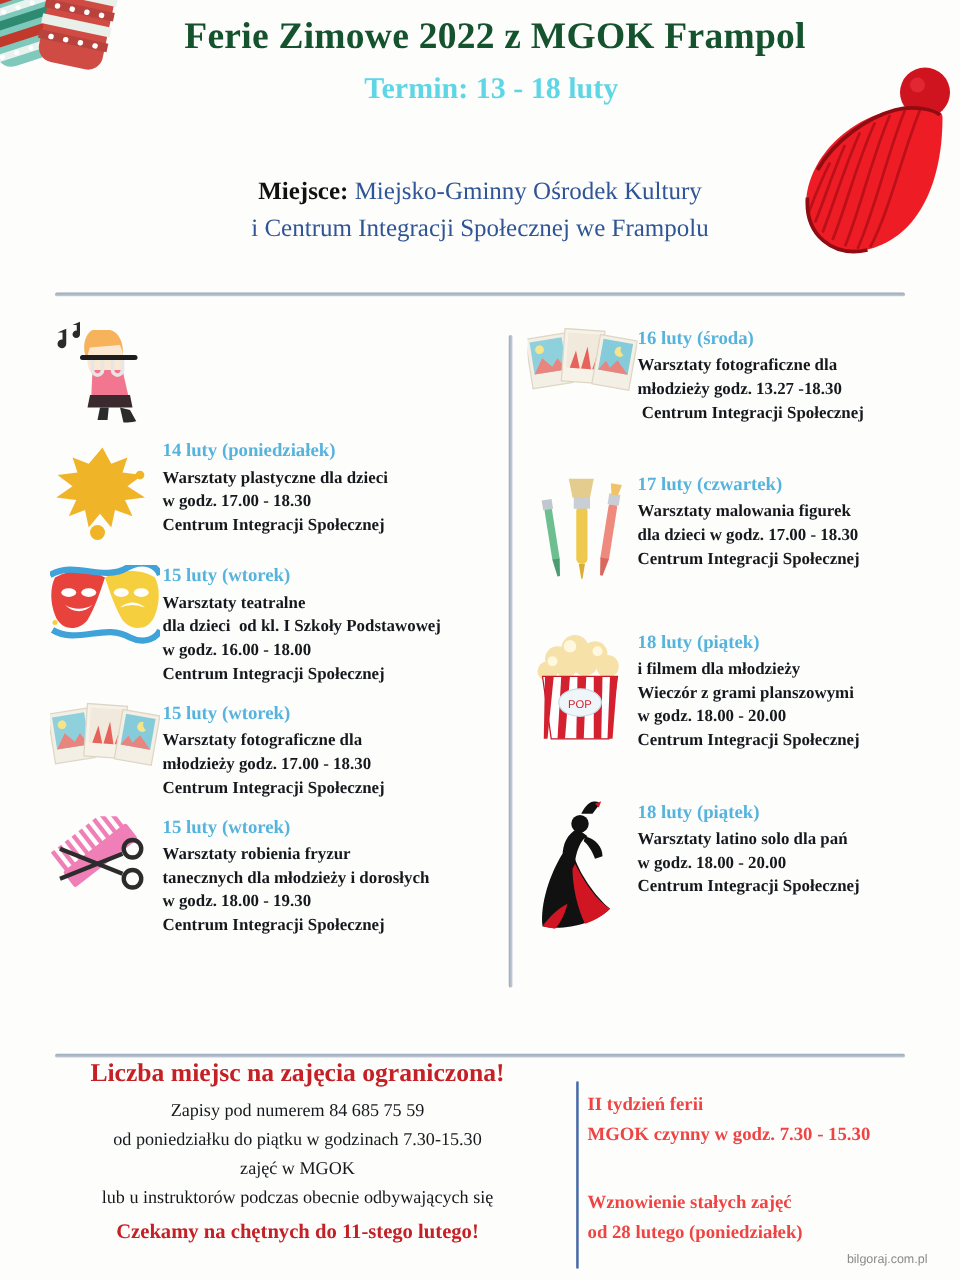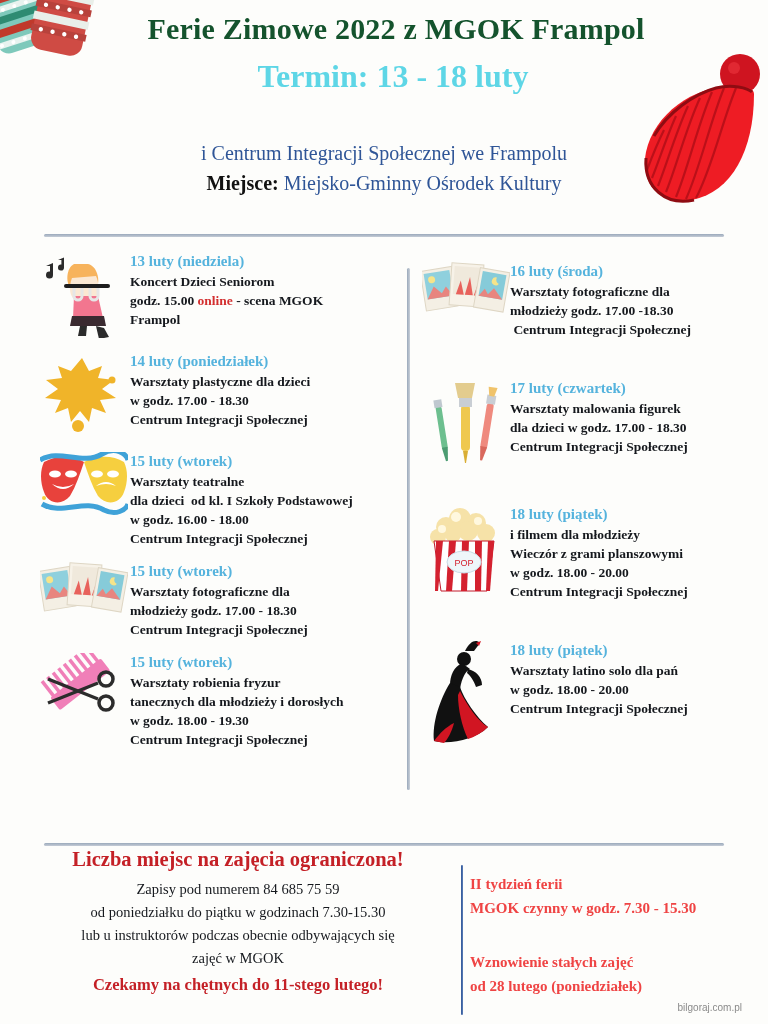--- a/index.html
+++ b/index.html
@@ -24,21 +24,21 @@
     font-weight:bold;
     font-size:30px;
     letter-spacing:.2px;
     padding-left:24px;
   }
   .subtitle{
     position:absolute;left:0;right:0;top:58px;
     text-align:center;
     color:#5ed6e6;
     font-weight:bold;
-    font-size:32px;
+    font-size:24px;
     padding-left:18px;
   }
   .venue{
     position:absolute;left:90px;right:90px;top:138px;
     text-align:center;
     color:#2f5597;
     font-size:20px;
     line-height:30px;
   }
   .venue b{color:#111;font-weight:bold;}
@@ -161,22 +161,22 @@
       <path d="M28 88 C20 104 14 120 11 128"></path>
     </g>
     <path d="M116 50 C112 46 96 42 80 46 C58 52 32 70 18 94" stroke="#8f0c12" stroke-width="3" fill="none"></path>
     <path d="M58 158 C30 164 8 146 10 116" stroke="#8f0c12" stroke-width="3" fill="none"></path>
   </svg>
 
   <div class="title">Ferie Zimowe 2022 z MGOK Frampol</div>
   <div class="subtitle">Termin: 13 - 18 luty</div>
 
   <div class="venue">
+    <div><b>Miejsce:</b> <span>Miejsko-Gminny Ośrodek Kultury</span></div>
     <div>i Centrum Integracji Społecznej we Frampolu</div>
-    <div><b>Miejsce:</b> <span>Miejsko-Gminny Ośrodek Kultury</span></div>
   </div>
 
   <div class="hrule" id="rule-top"></div>
   <div class="vrule" id="rule-mid-vert"></div>
   <div class="hrule" id="rule-bottom"></div>
   <div class="vrule" id="rule-footer-vert"></div>
 
   <div class="col" id="col-left">
     <div class="event" style="margin-bottom:14px">
       <div class="ev-icon">
@@ -191,26 +191,20 @@
         <path d="M28 64 l32 0 l2 10 l-36 0 z" fill="#3a2a30"></path>
         <path d="M36 74 l7 0 l-1 10 l-8 0 z" fill="#2b2b2b"></path>
         <path d="M52 74 l8 2 l5 9 l-10 2 z" fill="#2b2b2b"></path>
         <rect x="20" y="32" width="46" height="4" rx="2" fill="#1d1d1d"></rect>
         <g fill="none" stroke="#e6e6e6" stroke-width="3">
           <path d="M30 36 v8 a4 4 0 0 0 8 0 v-8"></path>
           <path d="M46 36 v8 a4 4 0 0 0 8 0 v-8"></path>
         </g>
           </svg>
         </div>
-      <div class="ev-body">
-        <div class="ev-date">13 luty (niedziela)</div>
-        <div class="ev-line">Koncert Dzieci Seniorom</div>
-          <div class="ev-line">godz. 15.00 <span class="online">online</span> - scena MGOK</div>
-          <div class="ev-line">Frampol</div>
-      </div>
     </div>
     <div class="event" style="margin-bottom:14px">
       <div class="ev-icon">
           <svg viewBox="0 0 84 86" width="84" height="86">
         <path d="M40 6 l7 13 l13-5 l-4 12 l16 2 l-12 9 l14 9 l-16 2 l6 13 l-14-5 l-3 14 l-9-11 l-9 11 l-3-14 l-13 5 l6-13 l-16-2 l13-9 l-12-9 l16-2 l-4-12 l13 5 z" fill="#f0b429"></path>
         <circle cx="36" cy="74" r="6" fill="#f0b429"></circle>
         <circle cx="70" cy="28" r="3.5" fill="#f0b429"></circle>
           </svg>
         </div>
       <div class="ev-body">
@@ -333,21 +327,21 @@
           <rect x="54" y="8" width="30" height="40" fill="#f4efe4" stroke="#ded6c4"></rect>
           <rect x="57" y="11" width="24" height="25" fill="#86cbd9"></rect>
           <path d="M72 15 a4 4 0 1 0 3 6 a5 5 0 0 1 -3 -6z" fill="#f6e48a"></path>
           <path d="M57 36 l5-8 l4 5 l5-7 l10 10z" fill="#e8857f"></path>
         </g>
           </svg>
         </div>
       <div class="ev-body">
         <div class="ev-date">16 luty (środa)</div>
         <div class="ev-line">Warsztaty fotograficzne dla</div>
-          <div class="ev-line">młodzieży godz. 17.00 -18.30</div>
+          <div class="ev-line">młodzieży godz. 13.27 -18.30</div>
           <div class="ev-line"> Centrum Integracji Społecznej</div>
       </div>
     </div>
     <div class="event" style="margin-bottom:40px">
       <div class="ev-icon">
           <svg viewBox="0 0 76 86" width="76" height="86">
         <g transform="rotate(-9 16 44)">
           <rect x="10" y="26" width="6" height="44" rx="3" fill="#6dbf8f"></rect>
           <path d="M10 68 l6 0 l-2 14 l-2 0z" fill="#4c9c72"></path>
           <rect x="9" y="20" width="8" height="8" fill="#bfc8cf"></rect>
@@ -430,22 +424,22 @@
           <div class="ev-line">Centrum Integracji Społecznej</div>
       </div>
     </div>
     </div>
 
   <div class="foot-left">
     <div class="foot-head">Liczba miejsc na zajęcia ograniczona!</div>
     <div id="foot-left-lines">
         <div class="foot-line">Zapisy pod numerem  84 685 75 59</div>
         <div class="foot-line">od poniedziałku do piątku w godzinach 7.30-15.30</div>
+        <div class="foot-line">zajęć w MGOK</div>
         <div class="foot-line">lub u instruktorów podczas obecnie odbywających się</div>
-        <div class="foot-line">zajęć w MGOK</div>
       </div>
     <div class="foot-tail">Czekamy na chętnych do 11-stego lutego!</div>
   </div>
 
   <div class="foot-right">
     <div id="foot-right-1">
         <div class="foot-r-line">II tydzień ferii</div>
         <div class="foot-r-line">MGOK czynny w godz. 7.30 - 15.30</div>
       </div>
     <div class="foot-gap"></div>

